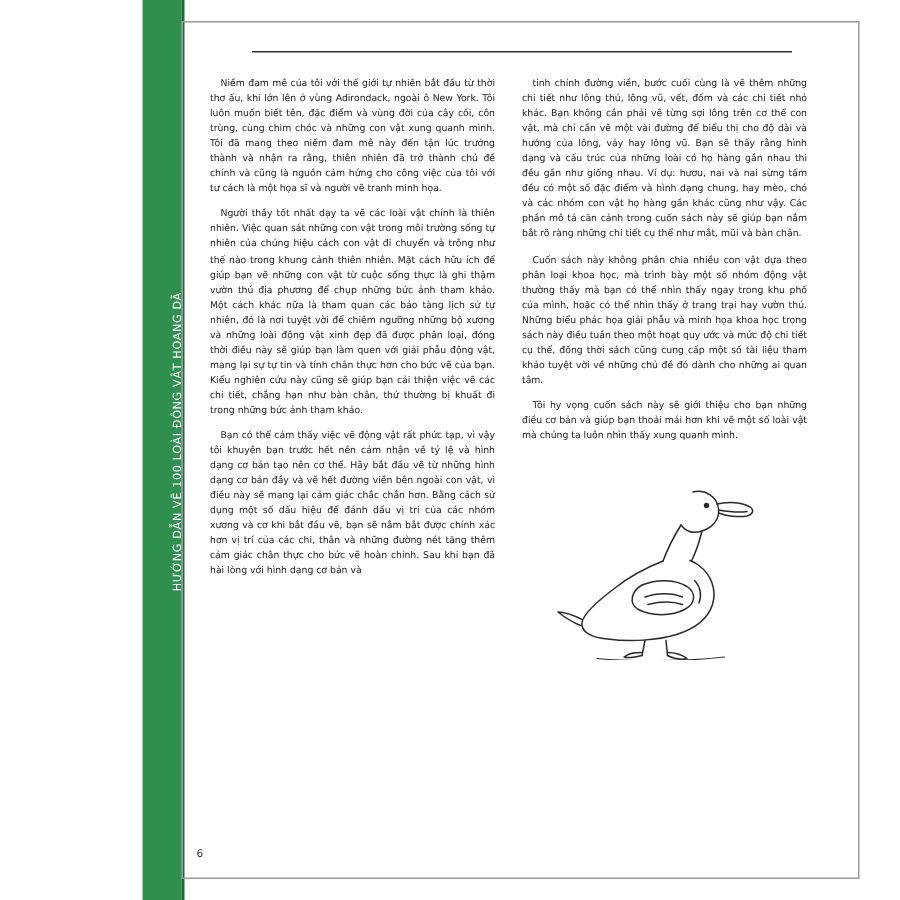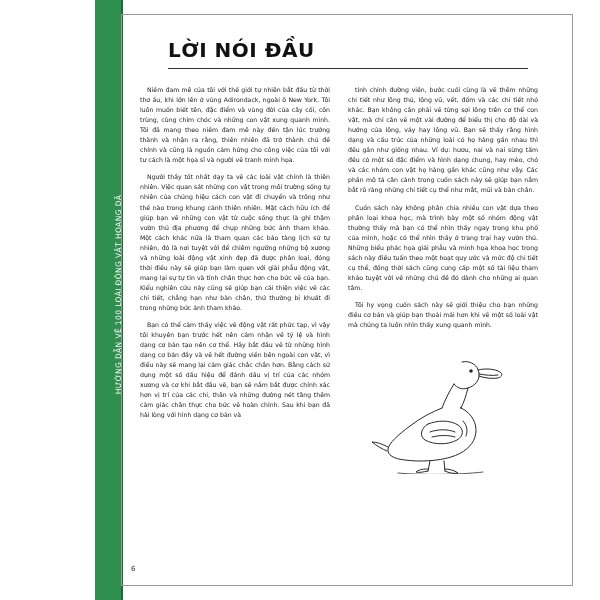--- a/index.html
+++ b/index.html
@@ -125,21 +125,20 @@
     <div class="spine-text">HƯỚNG DẪN VẼ 100 LOÀI ĐỘNG VẬT HOANG DÃ</div>
   </div>
   <div class="spine-inner-line"></div>
 
   <div class="page-frame"></div>
 
   <div class="page-number">6</div>
 
   <div class="content">
 
-    <div class="title">LỜI NÓI ĐẦU</div>
     <div class="title-rule"></div>
 
     <div class="columns">
 
       <div class="col">
         <p>Niềm đam mê của tôi với thế giới tự nhiên bắt đầu từ thời thơ ấu, khi lớn lên ở vùng Adirondack, ngoài ô New York. Tôi luôn muốn biết tên, đặc điểm và vùng đời của cây cối, côn trùng, cùng chim chóc và những con vật xung quanh mình. Tôi đã mang theo niềm đam mê này đến tận lúc trưởng thành và nhận ra rằng, thiên nhiên đã trở thành chủ đề chính và cũng là nguồn cảm hứng cho công việc của tôi với tư cách là một họa sĩ và người vẽ tranh minh họa.</p>
         <p>Người thầy tốt nhất dạy ta vẽ các loài vật chính là thiên nhiên. Việc quan sát những con vật trong môi trường sống tự nhiên của chúng hiệu cách con vật đi chuyển và trông như thế nào trong khung cảnh thiên nhiên. Mặt cách hữu ích để giúp bạn vẽ những con vật từ cuộc sống thực là ghi thậm vườn thú địa phương để chụp những bức ảnh tham khảo. Một cách khác nữa là tham quan các bảo tàng lịch sử tự nhiên, đó là nơi tuyệt vời để chiêm ngưỡng những bộ xương và những loài động vật xinh đẹp đã được phân loại, đóng thời điều này sẽ giúp bạn làm quen với giải phẫu động vật, mang lại sự tự tin và tính chân thực hơn cho bức vẽ của bạn. Kiểu nghiên cứu này cũng sẽ giúp bạn cải thiện việc vẽ các chi tiết, chẳng hạn như bàn chân, thứ thường bị khuất đi trong những bức ảnh tham khảo.</p>
         <p>Bạn có thể cảm thấy việc vẽ động vật rất phức tạp, vì vậy tôi khuyên bạn trước hết nên cảm nhận về tỷ lệ và hình dạng cơ bản tạo nên cơ thể. Hãy bắt đầu vẽ từ những hình dạng cơ bản đầy và vẽ hết đường viền bên ngoài con vật, vì điều này sẽ mang lại cảm giác chắc chắn hơn. Bằng cách sử dụng một số dấu hiệu để đánh dấu vị trí của các nhóm xương và cơ khi bắt đầu vẽ, bạn sẽ nắm bắt được chính xác hơn vị trí của các chi, thân và những đường nét tăng thêm cảm giác chân thực cho bức vẽ hoàn chỉnh. Sau khi bạn đã hài lòng với hình dạng cơ bản và</p>
       </div>
 

